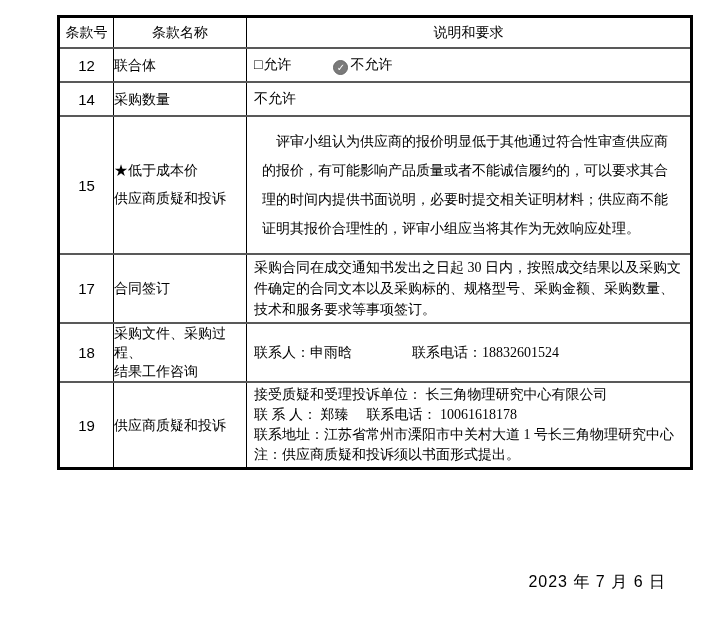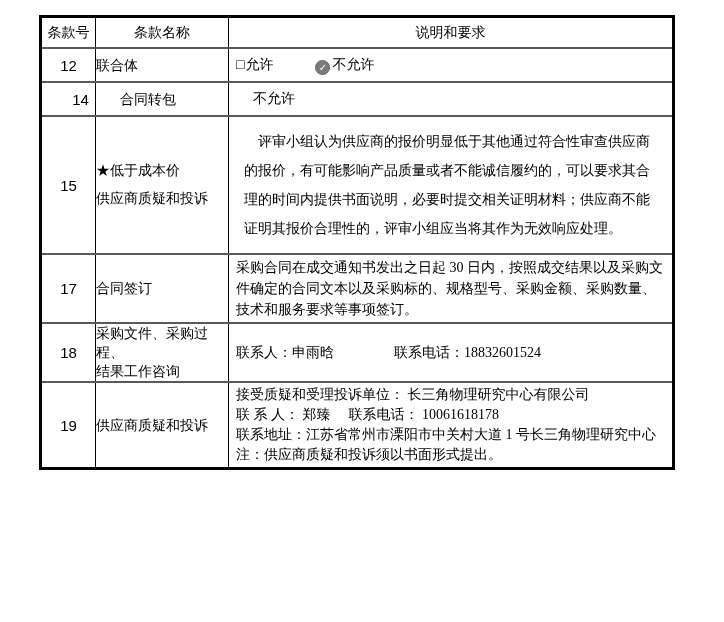--- a/index.html
+++ b/index.html
@@ -11,21 +11,21 @@
     position: relative;
     width: 724px;
     height: 622px;
     background: #ffffff;
     color: #000000;
     font-family: "Liberation Serif", "DejaVu Serif", serif;
     overflow: hidden;
   }
   table.doc-table {
     position: absolute;
-    left: 39px;
+    left: 57px;
     top: 15px;
     width: 633px;
     border-collapse: collapse;
     table-layout: fixed;
     border: 3px solid #000000;
   }
   col.c1 { width: 55px; }
   col.c2 { width: 133px; }
   col.c3 { width: 445px; }
   td {
@@ -43,21 +43,21 @@
     font-family: "Liberation Sans", "DejaVu Sans", sans-serif;
     font-size: 15px;
   }
   td.name { text-align: left; line-height: 19px; }
   td.name .nline { display: block; }
   td.name.wide-lines { line-height: 28px; }
   td.content { text-align: left; padding: 2px 6px 2px 7px; }
   tr.h-row  td { height: 29px; }
   tr.r-12 td { height: 28px; }
   tr.r-13 td { height: 27px; }
-  tr.r-14 td { height: 28px; padding-left: 24px; }
+  tr.r-14 td { height: 28px; }
   tr.r-15 td { height: 114px; }
   tr.r-16 td { height: 47px; }
   tr.r-17 td { height: 57px; }
   tr.r-18 td { height: 39px; }
   tr.r-19 td { height: 76px; }
   .hdr { text-align: center; font-size: 14px; }
   .para { margin: 0; line-height: 21px; }
   .para-indent { margin: 8px; line-height: 29px; text-indent: 14px; }
   .opt-line { line-height: 25px; white-space: nowrap; }
   .line19 { line-height: 20px; white-space: nowrap; }
@@ -120,21 +120,21 @@
       <td class="num">12</td>
       <td class="name">联合体</td>
       <td class="content">
         <span><span class="checkbox-glyph">□</span><span>允许</span></span><span class="deny-group"><span class="check-icon">✓</span><span>不允许</span></span>
       </td>
     </tr>
 
 
     <tr class="r-14">
       <td class="num">14</td>
-      <td class="name">合同转包</td>
+      <td class="name">采购数量</td>
       <td class="content">不允许</td>
     </tr>
 
     <tr class="r-15">
       <td class="num">15</td>
       <td class="name wide-lines">
         <span class="nline">★低于成本价</span>
         <span class="nline">供应商质疑和投诉</span>
       </td>
       <td class="content">
@@ -168,13 +168,14 @@
       <td class="content">
         <div class="line19">接受质疑和受理投诉单位： 长三角物理研究中心有限公司</div>
         <div class="line19"><span>联 系 人： 郑臻</span><span class="phone-gap-sm">联系电话： 10061618178</span></div>
         <div class="line19">联系地址：江苏省常州市溧阳市中关村大道 1 号长三角物理研究中心</div>
         <div class="line19">注：供应商质疑和投诉须以书面形式提出。</div>
       </td>
     </tr>
   </tbody>
     </table>
 
+  <div class="doc-date">2023 年 7 月 6 日</div>
 </div>
 
 </body></html>

